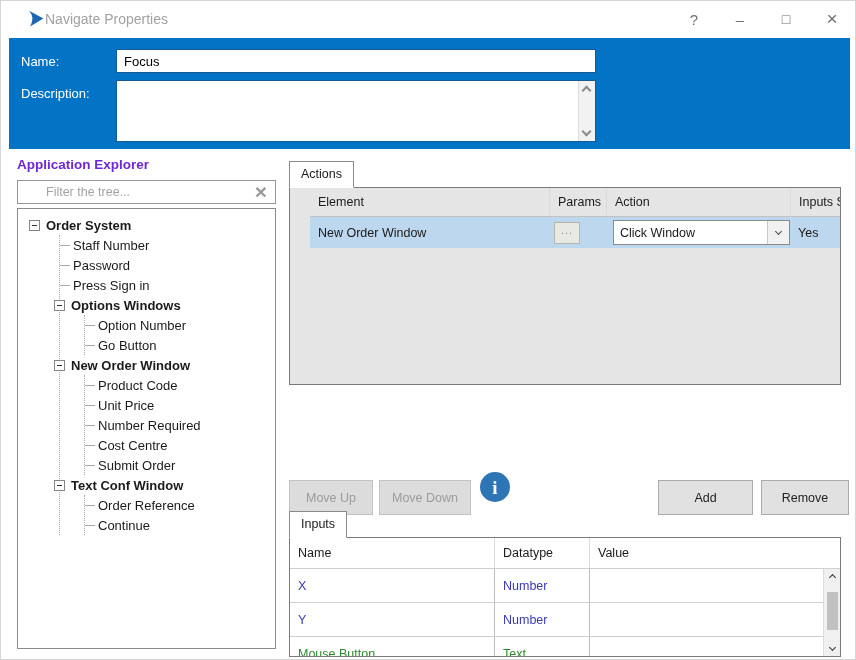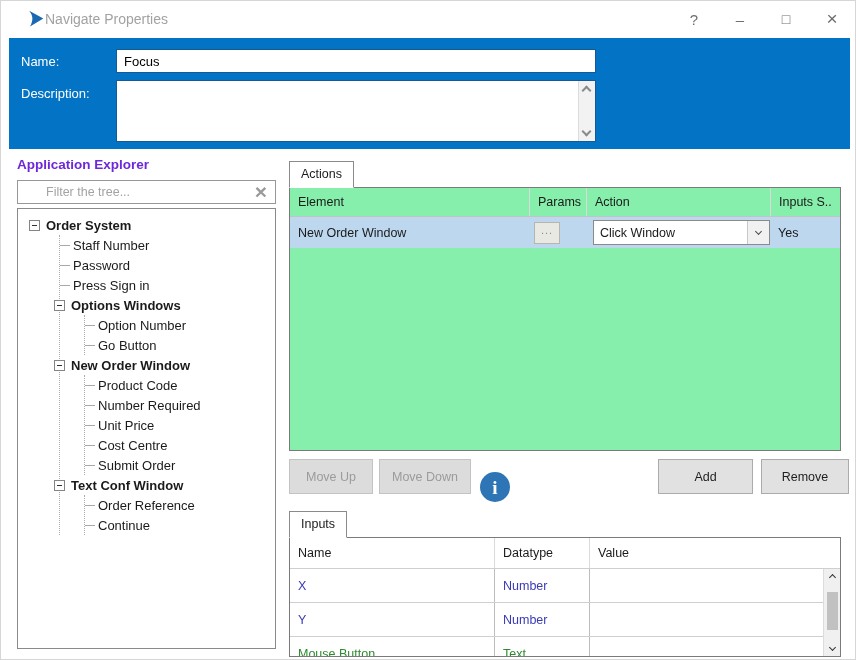--- a/index.html
+++ b/index.html
@@ -46,41 +46,41 @@
   .dash{width:10px;height:1px;background:#a8a8a8;margin-right:3px;flex:none;}
   .tree-children{border-left:1px dotted #ababab;}
   .tree-children.lvl1{margin-left:41px;}
   .tree-children.lvl2{margin-left:24px;}
   .tree-children .tree-row.group{position:relative;left:-6px;}
   
   .tab{position:absolute;height:27px;background:#fff;border:1px solid #8a8a8a;border-bottom:1px solid #fff;z-index:2;font-size:12.5px;line-height:25px;padding:0 11px;}
   .tab-actions{left:288px;top:160px;}
   .tab-inputs{left:288px;top:510px;}
   
-  .actions-table{position:absolute;left:288px;top:186px;width:552px;height:264px;border:1px solid #7a7a7a;background:#86efac;}
+  .actions-table{position:absolute;left:288px;top:186px;width:552px;height:198px;border:1px solid #7a7a7a;background:#e5e5e5;padding-left:20px;}
   .thead{display:flex;height:29px;border-bottom:1px solid #c3c3c3;align-items:center;}
   .th{font-size:12.5px;padding-left:8px;height:100%;display:flex;align-items:center;border-right:1px solid #dadada;overflow:hidden;white-space:nowrap;}
   .th:last-child{border-right:none;}
   .col-element{width:240px;flex:none;}
   .col-params{width:57px;flex:none;}
   .col-action{width:184px;flex:none;}
   .col-inputs{flex:1;}
   .action-row{display:flex;height:31px;background:#bdd7ee;align-items:center;}
   .cell{height:100%;display:flex;align-items:center;font-size:12.5px;overflow:hidden;white-space:nowrap;}
   .cell-element{width:240px;flex:none;padding-left:8px;}
   .cell-params{width:57px;flex:none;}
   .cell-action{width:184px;flex:none;}
   .cell-inputs{flex:1;padding-left:7px;}
   .params-btn{margin-left:4px;width:26px;height:22px;background:#e9e9e3;border:1px solid #b6b6ae;color:#8f8f8f;font-size:11px;letter-spacing:1px;display:flex;align-items:center;justify-content:center;padding-bottom:5px;}
   .combo{margin-left:6px;width:177px;height:25px;background:#fff;border:1px solid #8a8a8a;display:flex;align-items:center;}
   .combo-text{flex:1;padding-left:6px;font-size:12.5px;}
   .combo-chev{width:22px;height:100%;background:#f1f1f1;border-left:1px solid #c8c8c8;display:flex;align-items:center;justify-content:center;}
   .combo-chev .chev{width:5px;height:5px;border-color:#4a4a4a;border-width:1.5px;margin-top:-2px;}
   
-  .btn{position:absolute;top:458px;height:35px;font-size:12.5px;display:flex;align-items:center;justify-content:center;font-family:"Liberation Sans",sans-serif;}
+  .btn{position:absolute;top:479px;height:35px;font-size:12.5px;display:flex;align-items:center;justify-content:center;font-family:"Liberation Sans",sans-serif;}
   .btn.disabled{background:#dcdcdc;border:1px solid #c3c3c3;color:#9b9b9b;}
   .btn.normal{background:#e1e1e1;border:1px solid #ababab;color:#1e1e1e;}
   .btn-moveup{left:288px;width:84px;}
   .btn-movedown{left:378px;width:92px;}
   .btn-add{left:657px;width:95px;}
   .btn-remove{left:760px;width:88px;}
   .info-icon{position:absolute;left:479px;top:471px;width:30px;height:30px;border-radius:50%;background:#2e75b6;display:flex;align-items:center;justify-content:center;}
   .info-icon span{color:#fff;font-family:"Liberation Serif",serif;font-weight:bold;font-size:19px;line-height:1;}
   
   .inputs-table{position:absolute;left:288px;top:536px;width:552px;height:120px;border:1px solid #7a7a7a;background:#fff;overflow:hidden;}
@@ -193,27 +193,27 @@
               <div class="tree-children lvl2">
                 <div>
                   <div class="tree-row">
                     <span class="dash"></span>
                     <span class="tree-label">Product Code</span>
                   </div>
                 </div>
                 <div>
                   <div class="tree-row">
                     <span class="dash"></span>
+                    <span class="tree-label">Unit Price</span>
+                  </div>
+                </div>
+                <div>
+                  <div class="tree-row">
+                    <span class="dash"></span>
                     <span class="tree-label">Number Required</span>
-                  </div>
-                </div>
-                <div>
-                  <div class="tree-row">
-                    <span class="dash"></span>
-                    <span class="tree-label">Unit Price</span>
                   </div>
                 </div>
                 <div>
                   <div class="tree-row">
                     <span class="dash"></span>
                     <span class="tree-label">Cost Centre</span>
                   </div>
                 </div>
                 <div>
                   <div class="tree-row">

